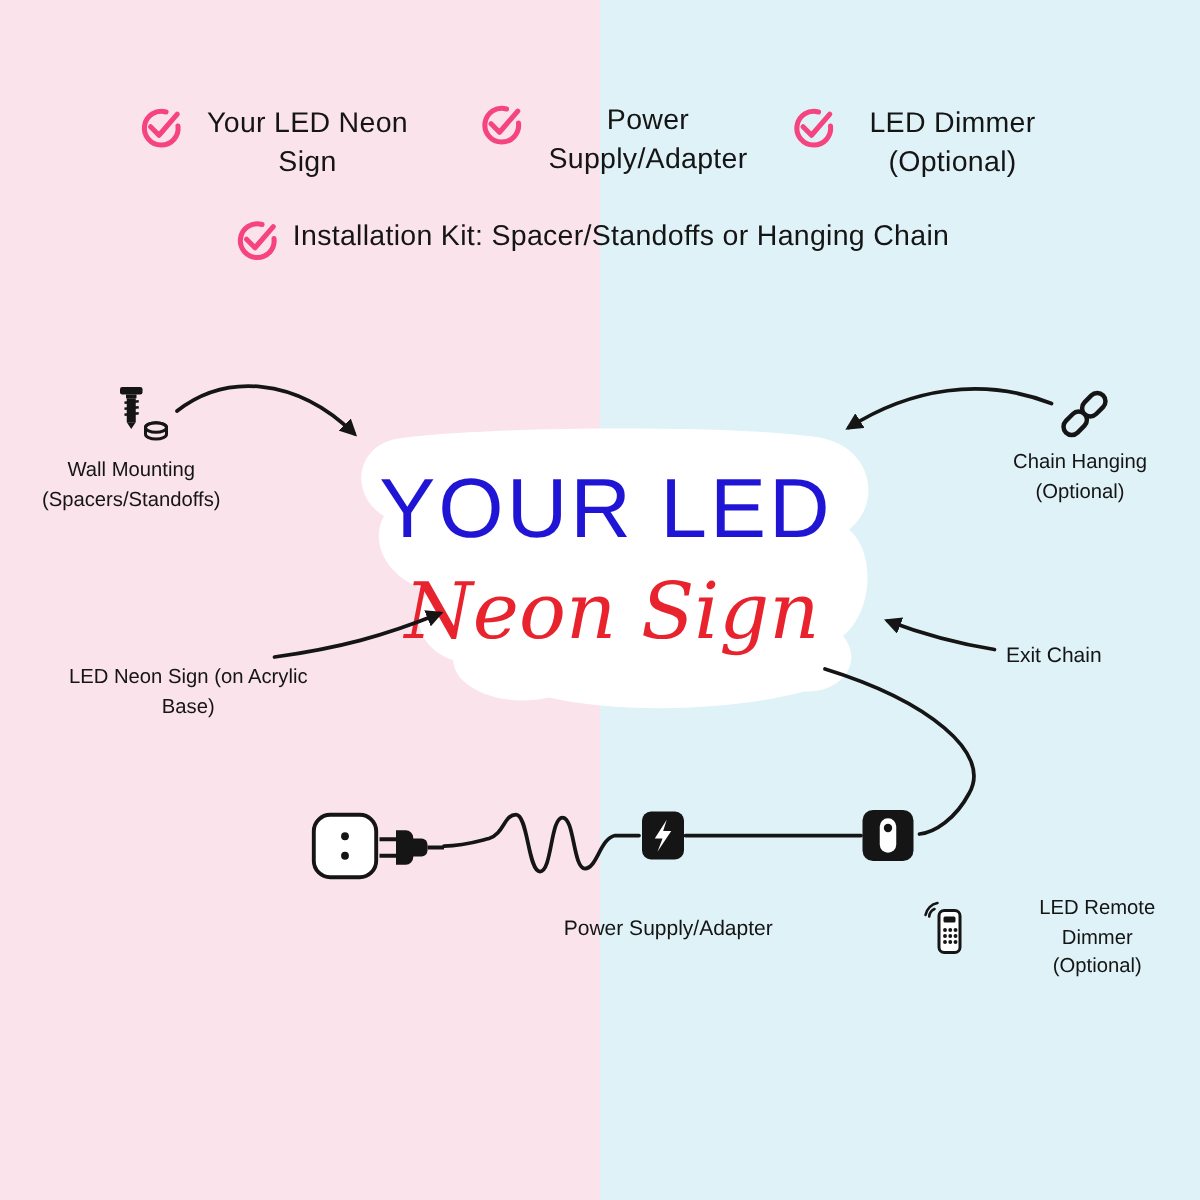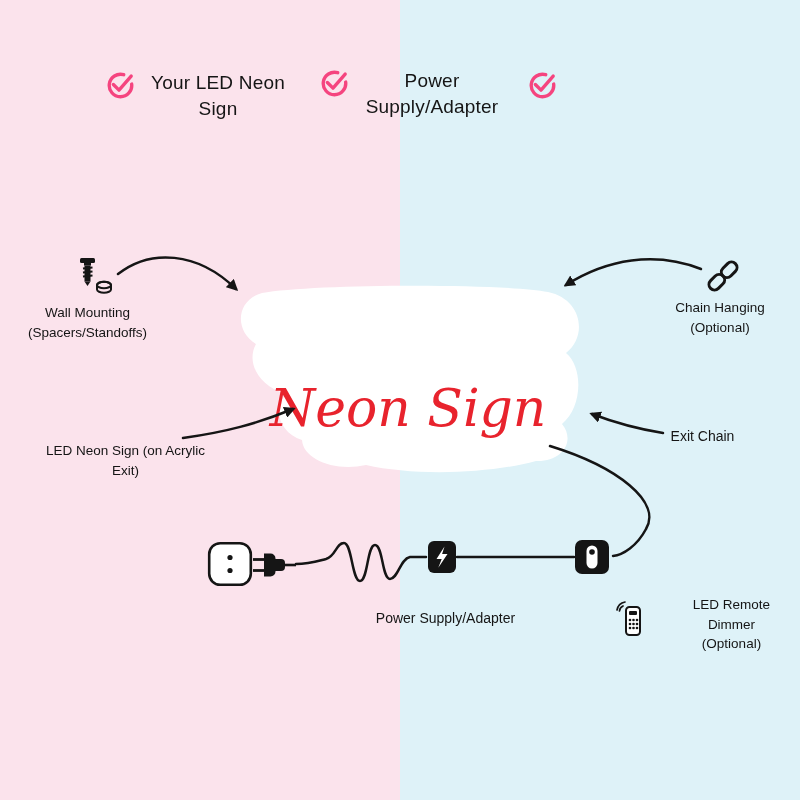--- a/index.html
+++ b/index.html
@@ -7,21 +7,21 @@
     position:relative;width:800px;height:800px;overflow:hidden;
     font-family:"Liberation Sans",sans-serif;color:var(--ink,#151515);
   }
   .bg{position:absolute;top:0;height:100%;width:50%;}
   .bg-left{left:0;background:var(--left_bg,#fbe3ec);}
   .bg-right{right:0;background:var(--right_bg,#def2f8);}
 
   .check-item{position:absolute;display:flex;gap:9px;align-items:flex-start;z-index:4;}
   .check-item .check{flex:0 0 auto;color:var(--check_pink,#f5447f);margin-top:0;}
   .check-item .txt{font-size:19px;font-weight:500;line-height:1.35;text-align:center;letter-spacing:.2px;}
-  .ci-1{left:104px;top:70px;}  .ci-1 .txt{width:150px;}
+  .ci-1{left:91px;top:70px;}  .ci-1 .txt{width:150px;}
   .ci-2{left:318px;top:68px;} .ci-2 .txt{width:150px;}
   .ci-3{left:526px;top:70px;} .ci-3 .txt{width:140px;}
   .ci-4{left:155px;top:145px;} .ci-4 .txt{width:440px;}
 
   .callout{position:absolute;text-align:center;font-size:13.5px;font-weight:500;line-height:1.45;z-index:4;}
   .co-wall{left:5px;top:303px;width:165px;}
   .co-chain{left:655px;top:298px;width:130px;}
   .co-sign{left:38px;top:441px;width:175px;}
   .co-exit{left:655px;top:426px;width:95px;font-size:14px;}
   .co-power{left:348px;top:608px;width:195px;font-size:14px;}
@@ -55,20 +55,21 @@
 
 <div class="stage">
 
   <div class="bg bg-left"></div>
   <div class="bg bg-right"></div>
 
   <svg class="blob-layer" width="800" height="800" viewBox="0 0 800 800">
     <path fill="#ffffff" d="M262 293 C 310 284 500 283 548 292 C 582 299 588 336 566 353 C 584 368 582 408 562 424 C 576 441 562 462 536 461 C 488 474 414 476 366 465 C 334 472 303 459 302 440 C 280 433 272 410 286 394 C 258 386 246 362 256 344 C 234 331 236 300 262 293 Z"></path>
   </svg>
 
+  <div class="sign-line1">YOUR LED</div>
   <div class="sign-line2">Neon Sign</div>
 
   <svg class="overlay" width="800" height="800" viewBox="0 0 800 800">
     <defs>
       <marker id="arw" viewBox="0 0 10 10" refX="7.5" refY="5" markerWidth="4.6" markerHeight="4.6" orient="auto-start-reverse">
         <path d="M0 0 L10 5 L0 10 z" fill="#151515"></path>
       </marker>
     </defs>
     <path class="arrow" d="M118 274 C 150 249 197 251 236 289" marker-end="url(#arw)"></path>
     <path class="arrow" d="M701 269 C 655 251 607 259 566 285" marker-end="url(#arw)"></path>
@@ -93,22 +94,30 @@
       <path d="M10 15.5 L16 21.5 L29 6.5" fill="none" stroke="currentColor" stroke-width="3.6" stroke-linecap="round" stroke-linejoin="round"></path>
     </svg>
     <div class="txt">Power Supply/Adapter</div>
   </div>
 
   <div class="check-item ci-3">
     <svg class="check" width="30" height="30" viewBox="0 0 32 32">
       <path d="M21 5 A 12 12 0 1 0 29.5 15" fill="none" stroke="currentColor" stroke-width="3.6" stroke-linecap="round"></path>
       <path d="M10 15.5 L16 21.5 L29 6.5" fill="none" stroke="currentColor" stroke-width="3.6" stroke-linecap="round" stroke-linejoin="round"></path>
     </svg>
+    <div class="txt">LED Dimmer (Optional)</div>
   </div>
 
+  <div class="check-item ci-4">
+    <svg class="check" width="30" height="30" viewBox="0 0 32 32">
+      <path d="M21 5 A 12 12 0 1 0 29.5 15" fill="none" stroke="currentColor" stroke-width="3.6" stroke-linecap="round"></path>
+      <path d="M10 15.5 L16 21.5 L29 6.5" fill="none" stroke="currentColor" stroke-width="3.6" stroke-linecap="round" stroke-linejoin="round"></path>
+    </svg>
+    <div class="txt">Installation Kit: Spacer/Standoffs or Hanging Chain</div>
+  </div>
 
   <div class="icon-abs ic-screw">
     <svg width="36" height="40" viewBox="0 0 36 40">
       <rect x="4" y="2" width="15" height="5" rx="1.5" fill="#151515"></rect>
       <rect x="8" y="7" width="7" height="2.5" fill="#151515"></rect>
       <rect x="8.5" y="9.5" width="6" height="16" fill="#151515"></rect>
       <line x1="7" y1="12.5" x2="16.5" y2="11.5" stroke="#151515" stroke-width="1.8"></line>
       <line x1="7" y1="16.5" x2="16.5" y2="15.5" stroke="#151515" stroke-width="1.8"></line>
       <line x1="7" y1="20.5" x2="16.5" y2="19.5" stroke="#151515" stroke-width="1.8"></line>
       <path d="M8.5 25.5 h6 l-3 4.5 z" fill="#151515"></path>
@@ -172,18 +181,18 @@
       <circle cx="14" cy="28" r="1.3" fill="#151515"></circle>
         <circle cx="17.5" cy="28" r="1.3" fill="#151515"></circle>
         <circle cx="21" cy="28" r="1.3" fill="#151515"></circle>
       <path d="M7 6 A 6 6 0 0 0 3.5 11" fill="none" stroke="#151515" stroke-width="1.7" stroke-linecap="round"></path>
       <path d="M9 2 A 10 10 0 0 0 1 10" fill="none" stroke="#151515" stroke-width="1.7" stroke-linecap="round"></path>
     </svg>
   </div>
 
   <div class="callout co-wall">Wall Mounting (Spacers/Standoffs)</div>
   <div class="callout co-chain">Chain Hanging (Optional)</div>
-  <div class="callout co-sign">LED Neon Sign (on Acrylic Exit)</div>
+  <div class="callout co-sign">LED Neon Sign (on Acrylic Base)</div>
   <div class="callout co-exit">Exit Chain</div>
   <div class="callout co-power">Power Supply/Adapter</div>
   <div class="callout co-remote">LED Remote Dimmer (Optional)</div>
 
 </div>
 
 </body></html>

